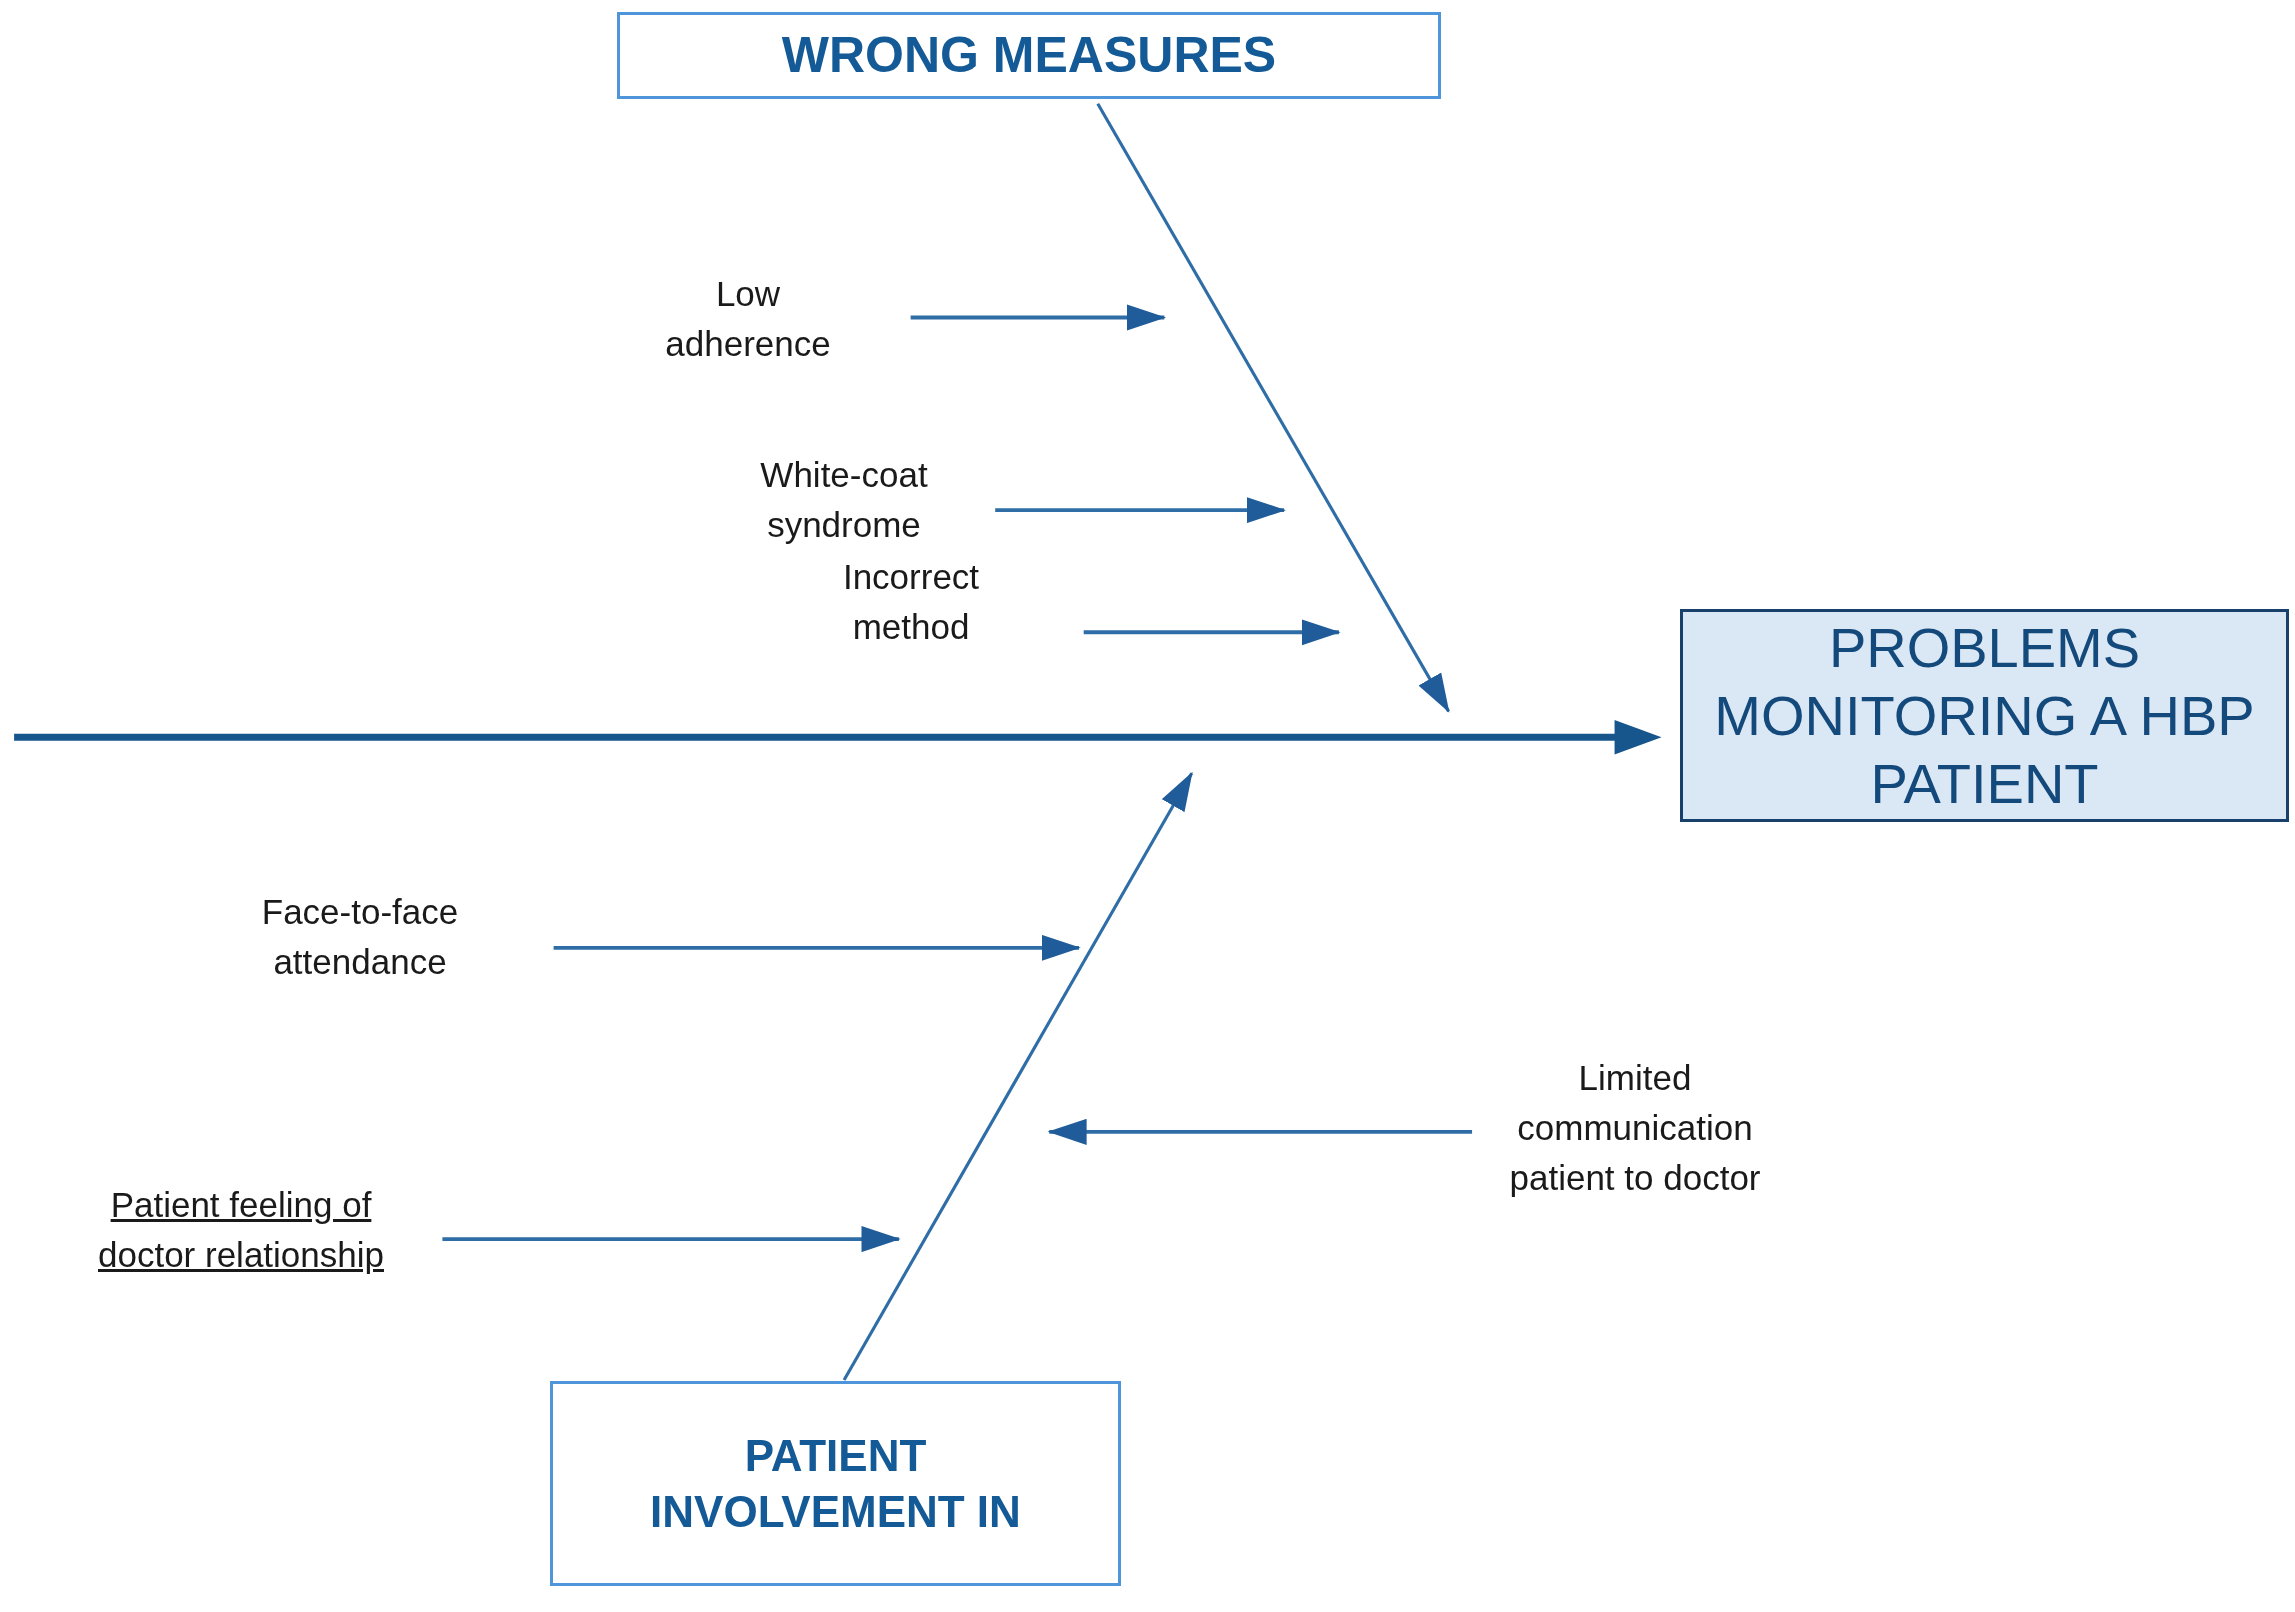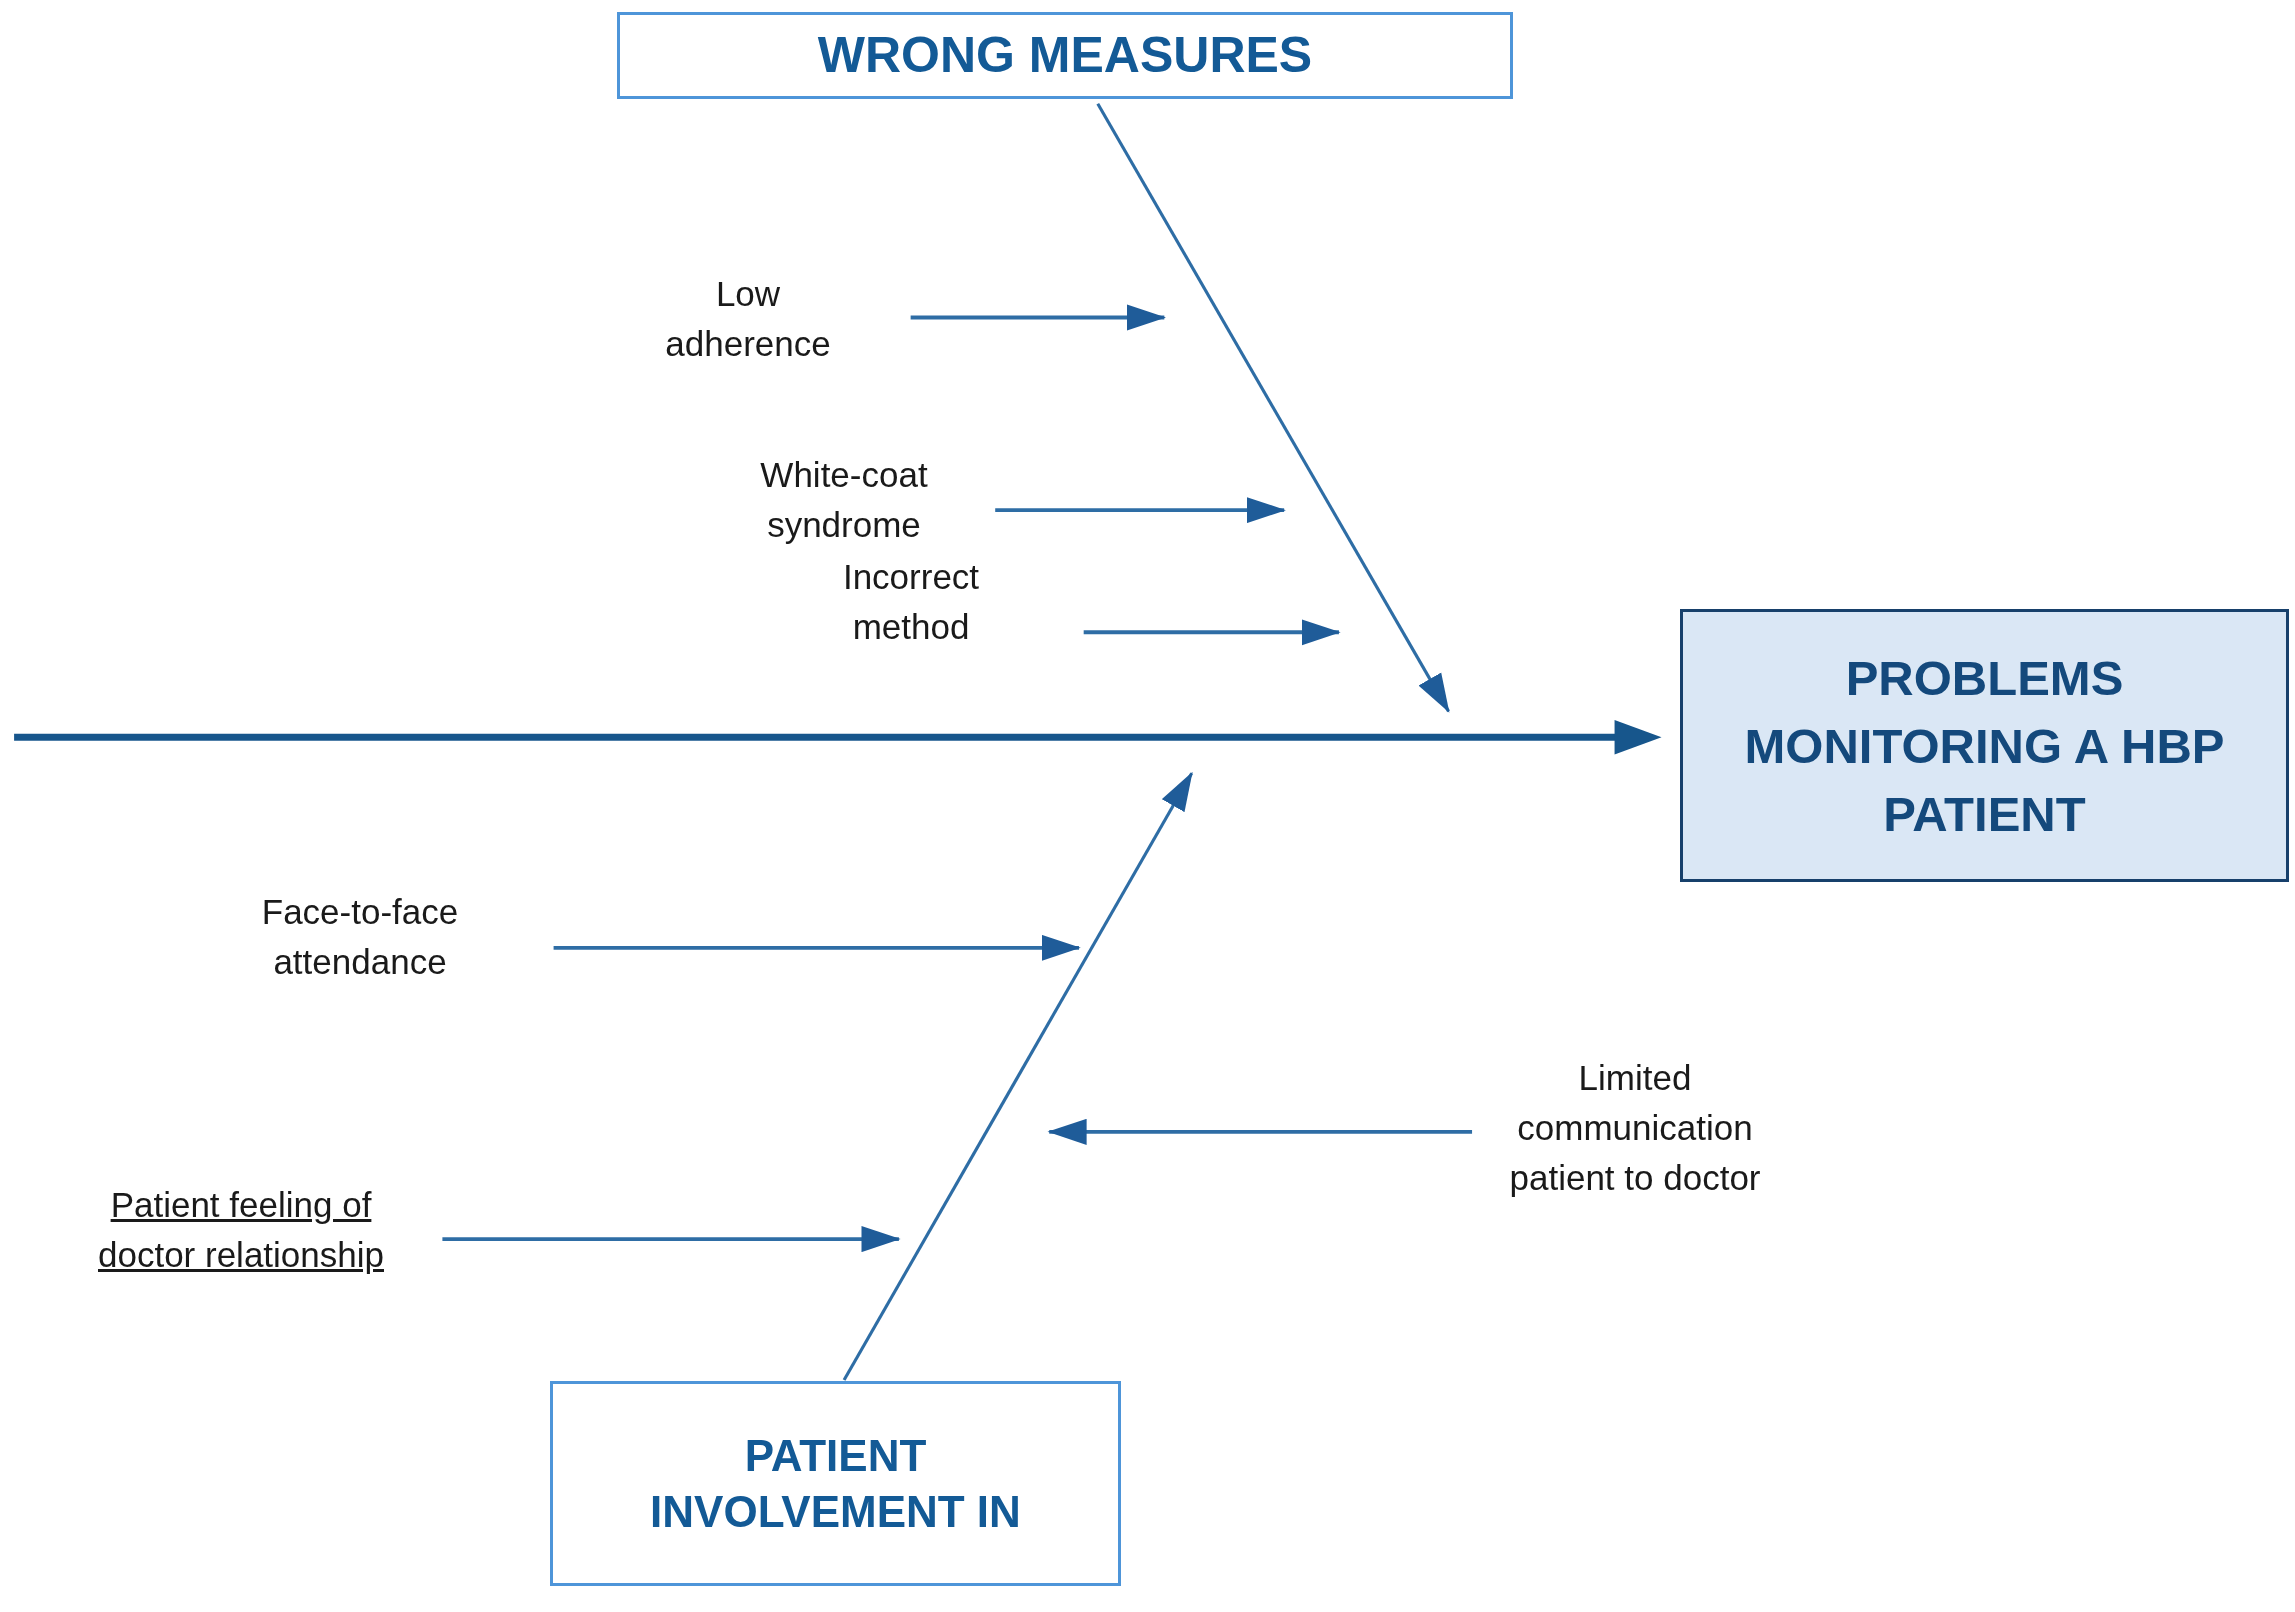--- a/index.html
+++ b/index.html
@@ -28,41 +28,41 @@
     background:#ffffff;
     border:3.1px solid #4E95D9;
     display:flex;
     align-items:center;
     justify-content:center;
     text-align:center;
     color:#135A96;
     font-weight:bold;
   }
   #wrong-measures-box{
-    left:617px;top:11.7px;width:896px;height:87px;
+    left:617px;top:11.7px;width:824px;height:87px;
     font-size:50px;
   }
   #patient-involvement-box{
     left:550px;top:1381px;width:571px;height:205px;
     font-size:44px;line-height:56px;
   }
   #effect-box{
     position:absolute;
     box-sizing:border-box;
-    left:1680px;top:609px;width:609px;height:273px;
+    left:1680px;top:609px;width:609px;height:213px;
     background:#DAE7F5;
     border:3.9px solid #17406B;
     display:flex;
     flex-direction:column;
     align-items:center;
     justify-content:center;
     text-align:center;
     color:#14497C;
-    font-weight:bold;
-    font-size:49px;line-height:68px;
+    font-weight:normal;
+    font-size:56px;line-height:68px;
   }
   .stack{display:block;}
 </style>
 </head>
 <body>
 
 <div id="canvas">
 
   <svg class="bones" viewBox="0 0 2931 2059">
     <defs>

